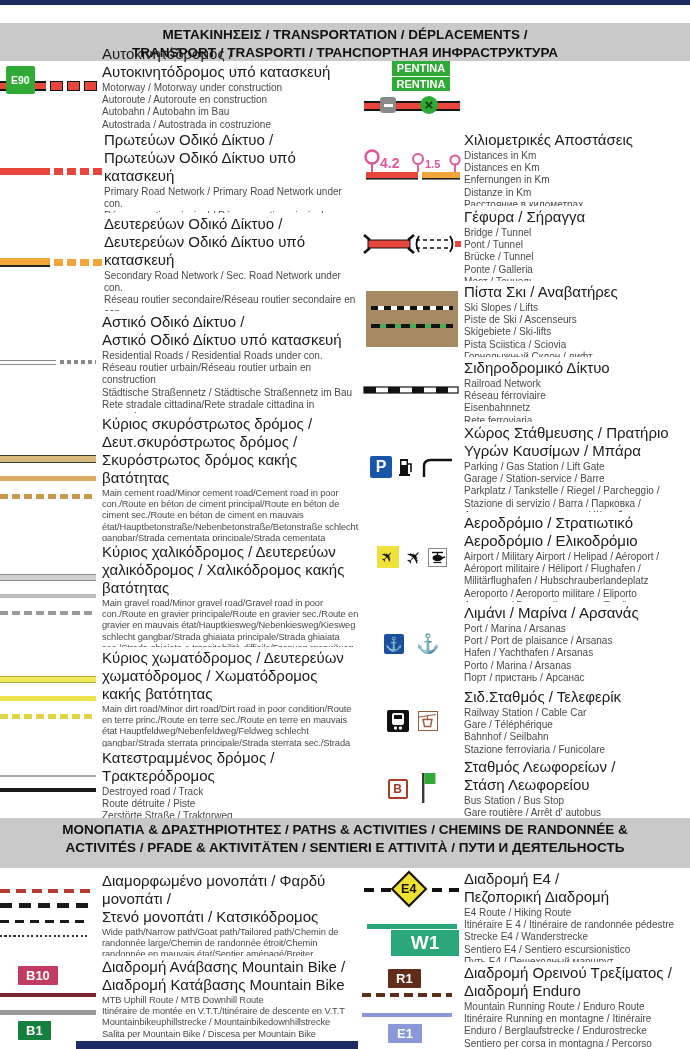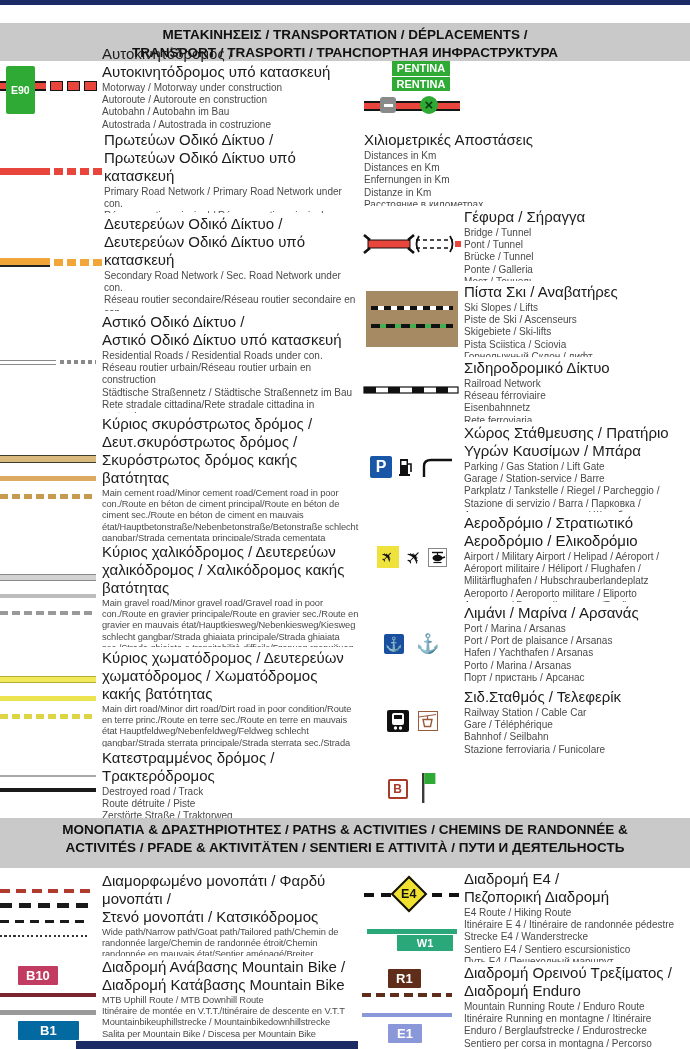--- a/index.html
+++ b/index.html
@@ -23,21 +23,21 @@
   .txt{flex:1;padding:2px 3px 0 2px;box-sizing:border-box;}
   .title{font-weight:normal;font-size:15px;line-height:18px;color:#1c1c1c;white-space:pre-line;}
   .body{font-size:10px;line-height:12.2px;color:#4a4a4a;white-space:pre-line;margin-top:1px;}
   .small .body{font-size:9.3px;line-height:11.2px;letter-spacing:-0.1px;}
   
   .row{display:flex;align-items:center;gap:4px;}
   .stack{display:flex;flex-direction:column;gap:13px;width:96px;}
   .mw-solid{width:46px;height:10px;background:#e8453c;border-top:2px solid #151515;border-bottom:2px solid #151515;box-sizing:border-box;}
   .mw-dash{width:13px;height:10px;background:#e8453c;border:1.5px solid #151515;box-sizing:border-box;}
   .badge{display:inline-block;color:#fff;font-weight:bold;text-align:center;}
-  .e90{position:absolute;top:-15px;left:6px;background:#2faa35;font-size:10.5px;padding:18px 5px;border-radius:2px;}
+  .e90{position:absolute;top:-15px;left:6px;background:#2faa35;font-size:10.5px;padding:8px 5px;border-radius:2px;}
   .pr-solid{width:50px;height:7px;background:#e8453c;}
   .pr-dash{width:9px;height:7px;background:#e8453c;}
   .sec-solid{width:50px;height:9px;background:#f2a63a;border-bottom:2.5px solid #222;box-sizing:border-box;}
   .sec-dash{width:9px;height:7px;background:#f2a63a;}
   .res-double{width:56px;height:5px;border-top:1.3px solid #8a8a8a;border-bottom:1.3px solid #8a8a8a;box-sizing:border-box;}
   .res-dash{width:36px;height:4px;background:repeating-linear-gradient(90deg,#8a8a8a 0 4px,transparent 4px 7px);}
   .cem-a{height:8px;background:#d9b97c;border-top:1.5px solid #3d3d2d;border-bottom:1.5px solid #3d3d2d;box-sizing:border-box;}
   .cem-b{height:5px;background:#dcaa60;}
   .cem-c{height:5px;background:repeating-linear-gradient(90deg,#c89a50 0 8px,transparent 8px 12px);}
   .grv-a{height:7px;background:#d2d2d2;border-top:1.3px solid #8a8a8a;border-bottom:1.3px solid #8a8a8a;box-sizing:border-box;}
@@ -48,21 +48,21 @@
   .drt-c{height:5px;background:repeating-linear-gradient(90deg,#ddd545 0 8px,transparent 8px 12px);}
   .des-a{width:96px;height:2px;background:#a8a8a8;}
   .des-b{width:96px;height:4px;background:#1a1a1a;margin-top:11px;}
   .pth{width:90px;}
   .pth-a{height:4px;background:repeating-linear-gradient(90deg,#b23b30 0 10px,transparent 10px 16px);}
   .pth-b{height:5px;background:repeating-linear-gradient(90deg,#1a1a1a 0 12px,transparent 12px 19px);}
   .pth-c{height:3px;background:repeating-linear-gradient(90deg,#1a1a1a 0 9px,transparent 9px 15px);}
   .pth-d{height:2.5px;background:repeating-linear-gradient(90deg,#333 0 2px,transparent 2px 4.5px);}
   .gap10{margin-top:10px;} .gap12{margin-top:12px;}
   .b10{background:#c23b61;font-size:13px;padding:2px 8px;margin-left:18px;border-radius:1px;}
-  .b1{background:#0369a1;font-size:13px;padding:2px 22px;margin-left:18px;border-radius:1px;}
+  .b1{background:#15803d;font-size:13px;padding:2px 8px;margin-left:18px;border-radius:1px;}
   .mtb-line1{width:96px;height:4.5px;background:#7a2530;margin-top:8px;}
   .mtb-line2{width:96px;height:4.5px;background:#9a9a9a;margin-top:13px;}
   
   .pent{background:#2faa35;font-size:11px;line-height:12.5px;padding:1px 5px;margin-left:18px;text-align:right;}
   .tollroad{position:relative;width:96px;height:10px;background:#e8453c;border-top:2px solid #151515;border-bottom:2px solid #151515;box-sizing:border-box;margin-top:10px;}
   .tollbox{position:absolute;left:16px;top:-6px;width:16px;height:16px;background:#8a8a8a;border-radius:3px;display:flex;align-items:center;justify-content:center;}
   .tollbox span{display:block;width:9px;height:3px;background:#fff;}
   .interc{position:absolute;left:56px;top:-7px;width:18px;height:18px;background:#2faa35;border-radius:50%;
           color:#0c3b10;font-weight:bold;font-size:15px;line-height:17px;text-align:center;}
   .skibox{width:92px;height:56px;background:#a68a63;position:relative;}
@@ -79,21 +79,21 @@
   .trainsq{width:22px;height:22px;background:#111;border-radius:2px;display:flex;align-items:center;justify-content:center;}
   .cabsq{width:20px;height:20px;border:1.5px solid #9a5a3a;box-sizing:border-box;background:#fff;display:flex;align-items:center;justify-content:center;}
   .bsq{width:20px;height:20px;border:2px solid #a83a28;border-radius:2px;box-sizing:border-box;
        color:#a83a28;font-weight:bold;font-size:12px;text-align:center;line-height:16px;background:#fff;}
   .e4wrap{position:relative;width:96px;height:34px;}
   .e4line{position:absolute;top:14px;left:0;width:96px;height:4px;background:repeating-linear-gradient(90deg,#111 0 10px,transparent 10px 17px);}
   .e4dia{position:absolute;left:32px;top:2px;width:26px;height:26px;background:#f0e030;border:2.5px solid #111;
          transform:rotate(45deg);box-sizing:border-box;display:flex;align-items:center;justify-content:center;}
   .e4dia span{transform:rotate(-45deg);font-weight:bold;font-size:12.5px;color:#111;}
   .w1line{width:90px;height:5px;background:#2aa87a;margin-top:16px;}
-  .w1{background:#2aa87a;font-size:11px;padding:2px 20px;margin-left:26px;margin-top:1px;}
+  .w1{background:#2aa87a;font-size:19px;padding:2px 20px;margin-left:26px;margin-top:1px;}
   .r1{background:#5f2d1a;font-size:13px;padding:2px 8px;margin-left:26px;border-radius:1px;}
   .r1line{width:90px;height:4px;background:repeating-linear-gradient(90deg,#5f2d1a 0 9px,transparent 9px 14px);margin-top:5px;}
   .e1line{width:90px;height:4px;background:#8a97d8;margin-top:16px;}
   .e1{background:#8a97d8;font-size:13px;padding:2px 9px;margin-left:26px;margin-top:7px;border-radius:1px;}
 </style>
 </head>
 <body>
 
 <div class="page">
   <div class="topbar"></div>
@@ -251,20 +251,36 @@
         <div class="tollroad">
           <span class="tollbox">
               <span></span>
             </span>
           <span class="interc">×</span>
         </div>
       </div>
     </div>
 
     <div class="sec" style="height:77px">
+      <div class="sym symc">
+        <svg width="100" height="44" viewBox="0 0 100 44">
+          <rect x="4" y="26" width="52" height="6" fill="#e8453c"></rect>
+          <rect x="4" y="32" width="52" height="1.6" fill="#222"></rect>
+          <rect x="60" y="26" width="38" height="6" fill="#f2a63a"></rect>
+          <rect x="60" y="32" width="38" height="1.6" fill="#222"></rect>
+          <line x1="10" y1="17" x2="10" y2="26" stroke="#e0559a" stroke-width="2"></line>
+          <circle cx="10" cy="11" r="6.5" fill="none" stroke="#e0559a" stroke-width="2.4"></circle>
+          <text x="18" y="22" font-size="14" font-weight="bold" fill="#e0559a" font-family="Liberation Sans, sans-serif">4.2</text>
+          <line x1="56" y1="18" x2="56" y2="26" stroke="#e0559a" stroke-width="1.8"></line>
+          <circle cx="56" cy="13" r="5" fill="none" stroke="#e0559a" stroke-width="2"></circle>
+          <text x="63" y="22" font-size="11" font-weight="bold" fill="#e0559a" font-family="Liberation Sans, sans-serif">1.5</text>
+          <line x1="93" y1="19" x2="93" y2="26" stroke="#e0559a" stroke-width="1.8"></line>
+          <circle cx="93" cy="14" r="4.6" fill="none" stroke="#e0559a" stroke-width="2"></circle>
+        </svg>
+      </div>
       <div class="txt">
           <div class="title">Χιλιομετρικές Αποστάσεις</div>
       <div class="body">Distances in Km
 Distances en Km
 Enfernungen in Km
 Distanze in Km
 Расстояние в километрах</div>
         </div>
     </div>
 
@@ -425,20 +441,29 @@
     <div class="sec" style="height:63px">
       <div class="sym symc">
         <div class="row" style="gap:12px;align-items:flex-start">
           <span class="bsq" style="margin-top:8px">B</span>
           <svg width="17" height="34" viewBox="0 0 17 34">
             <rect x="2" y="2" width="2.4" height="30" fill="#3a3a3a"></rect>
             <rect x="4.4" y="2" width="11" height="11" fill="#2faa35"></rect>
           </svg>
         </div>
       </div>
+      <div class="txt">
+          <div class="title">Σταθμός Λεωφορείων /
+Στάση Λεωφορείου</div>
+      <div class="body">Bus Station / Bus Stop
+Gare routière / Arrêt d' autobus
+Busbahnhof / Bushaltestelle
+Stazione autobus / Fermata autobus
+Автобусная станция / Автобусная остановка</div>
+        </div>
     </div>
   </div>
 
   <div class="band" id="h2">
     <div>ΜΟΝΟΠΑΤΙΑ &amp; ΔΡΑΣΤΗΡΙΟΤΗΤΕΣ / PATHS &amp; ACTIVITIES / CHEMINS DE RANDONNÉE &amp;</div>
     <div>ACTIVITÉS / PFADE &amp; AKTIVITÄTEN / SENTIERI E ATTIVITÀ / ПУТИ И ДЕЯТЕЛЬНОСТЬ</div>
   </div>
 
   <div class="col" id="colL2">
 

